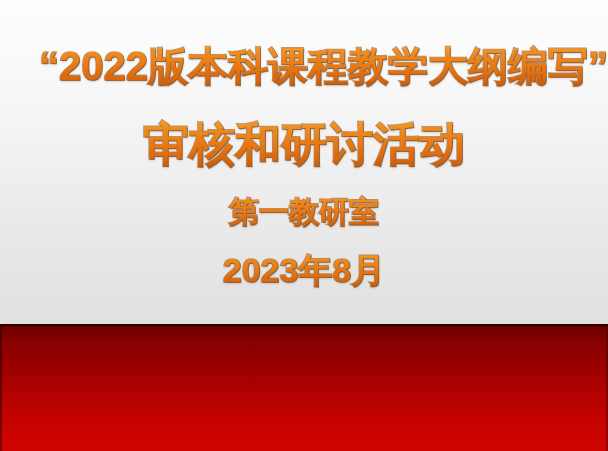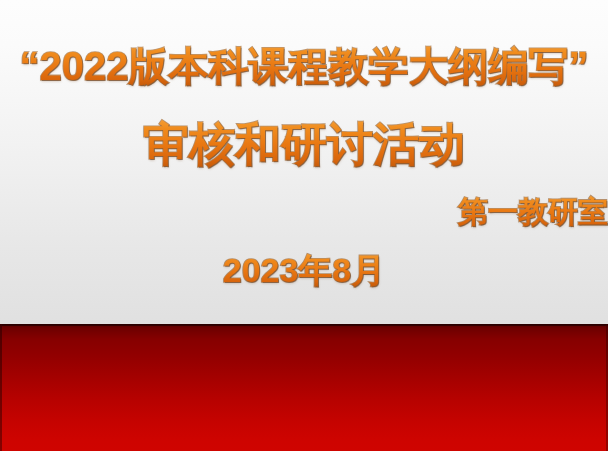--- a/index.html
+++ b/index.html
@@ -67,34 +67,34 @@
     color: #8e4a08;
     -webkit-text-stroke: 1.6px #8e4a08;
     text-stroke: 1.6px #8e4a08;
     opacity: 0.55;
   }
 
   #line1, #line1-shell {
     top: 42px;
     font-size: 40px;
     line-height: 48px;
+    text-align: right;
   }
 
   #line2, #line2-shell {
     top: 116px;
     font-size: 46px;
     line-height: 56px;
     text-align: center;
   }
 
   #line3, #line3-shell {
     top: 192px;
     font-size: 30px;
     line-height: 40px;
-    text-align: right;
   }
 
   #line4, #line4-shell {
     top: 250px;
     font-size: 34px;
     line-height: 40px;
   }
 
   
   #red-band {

